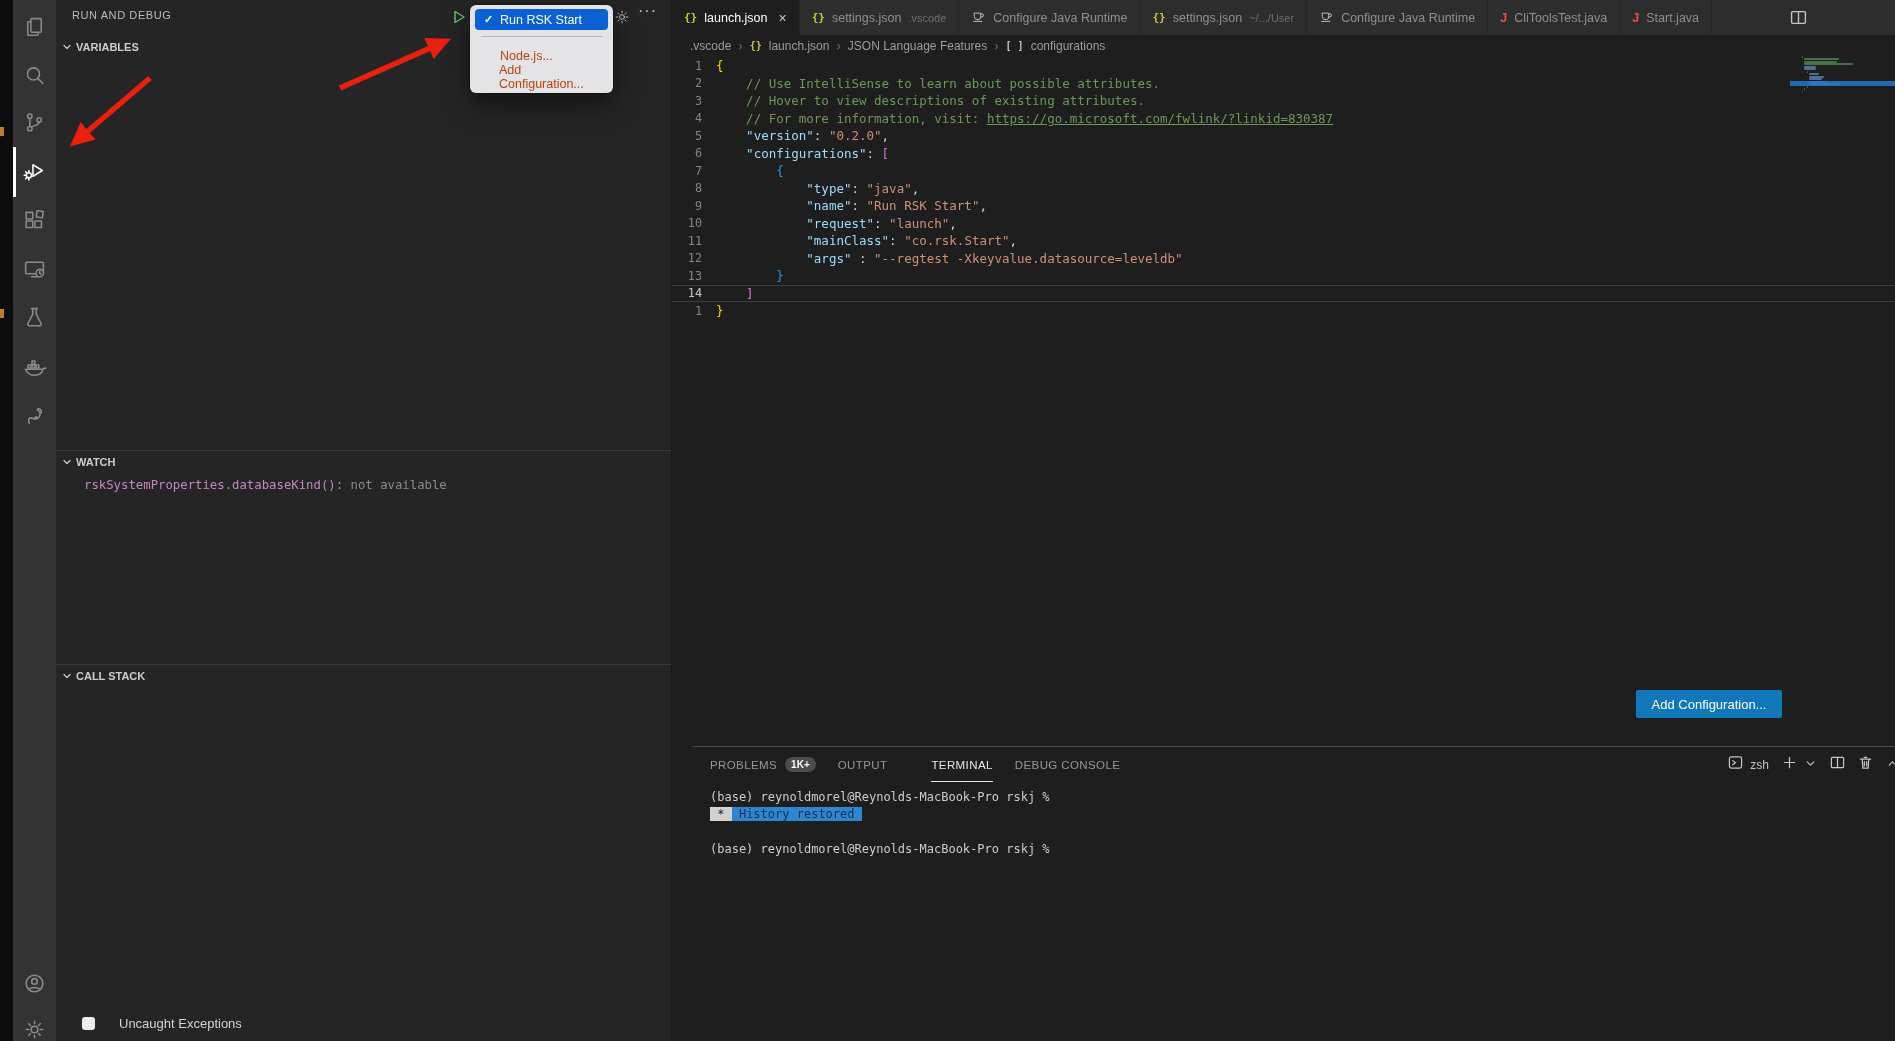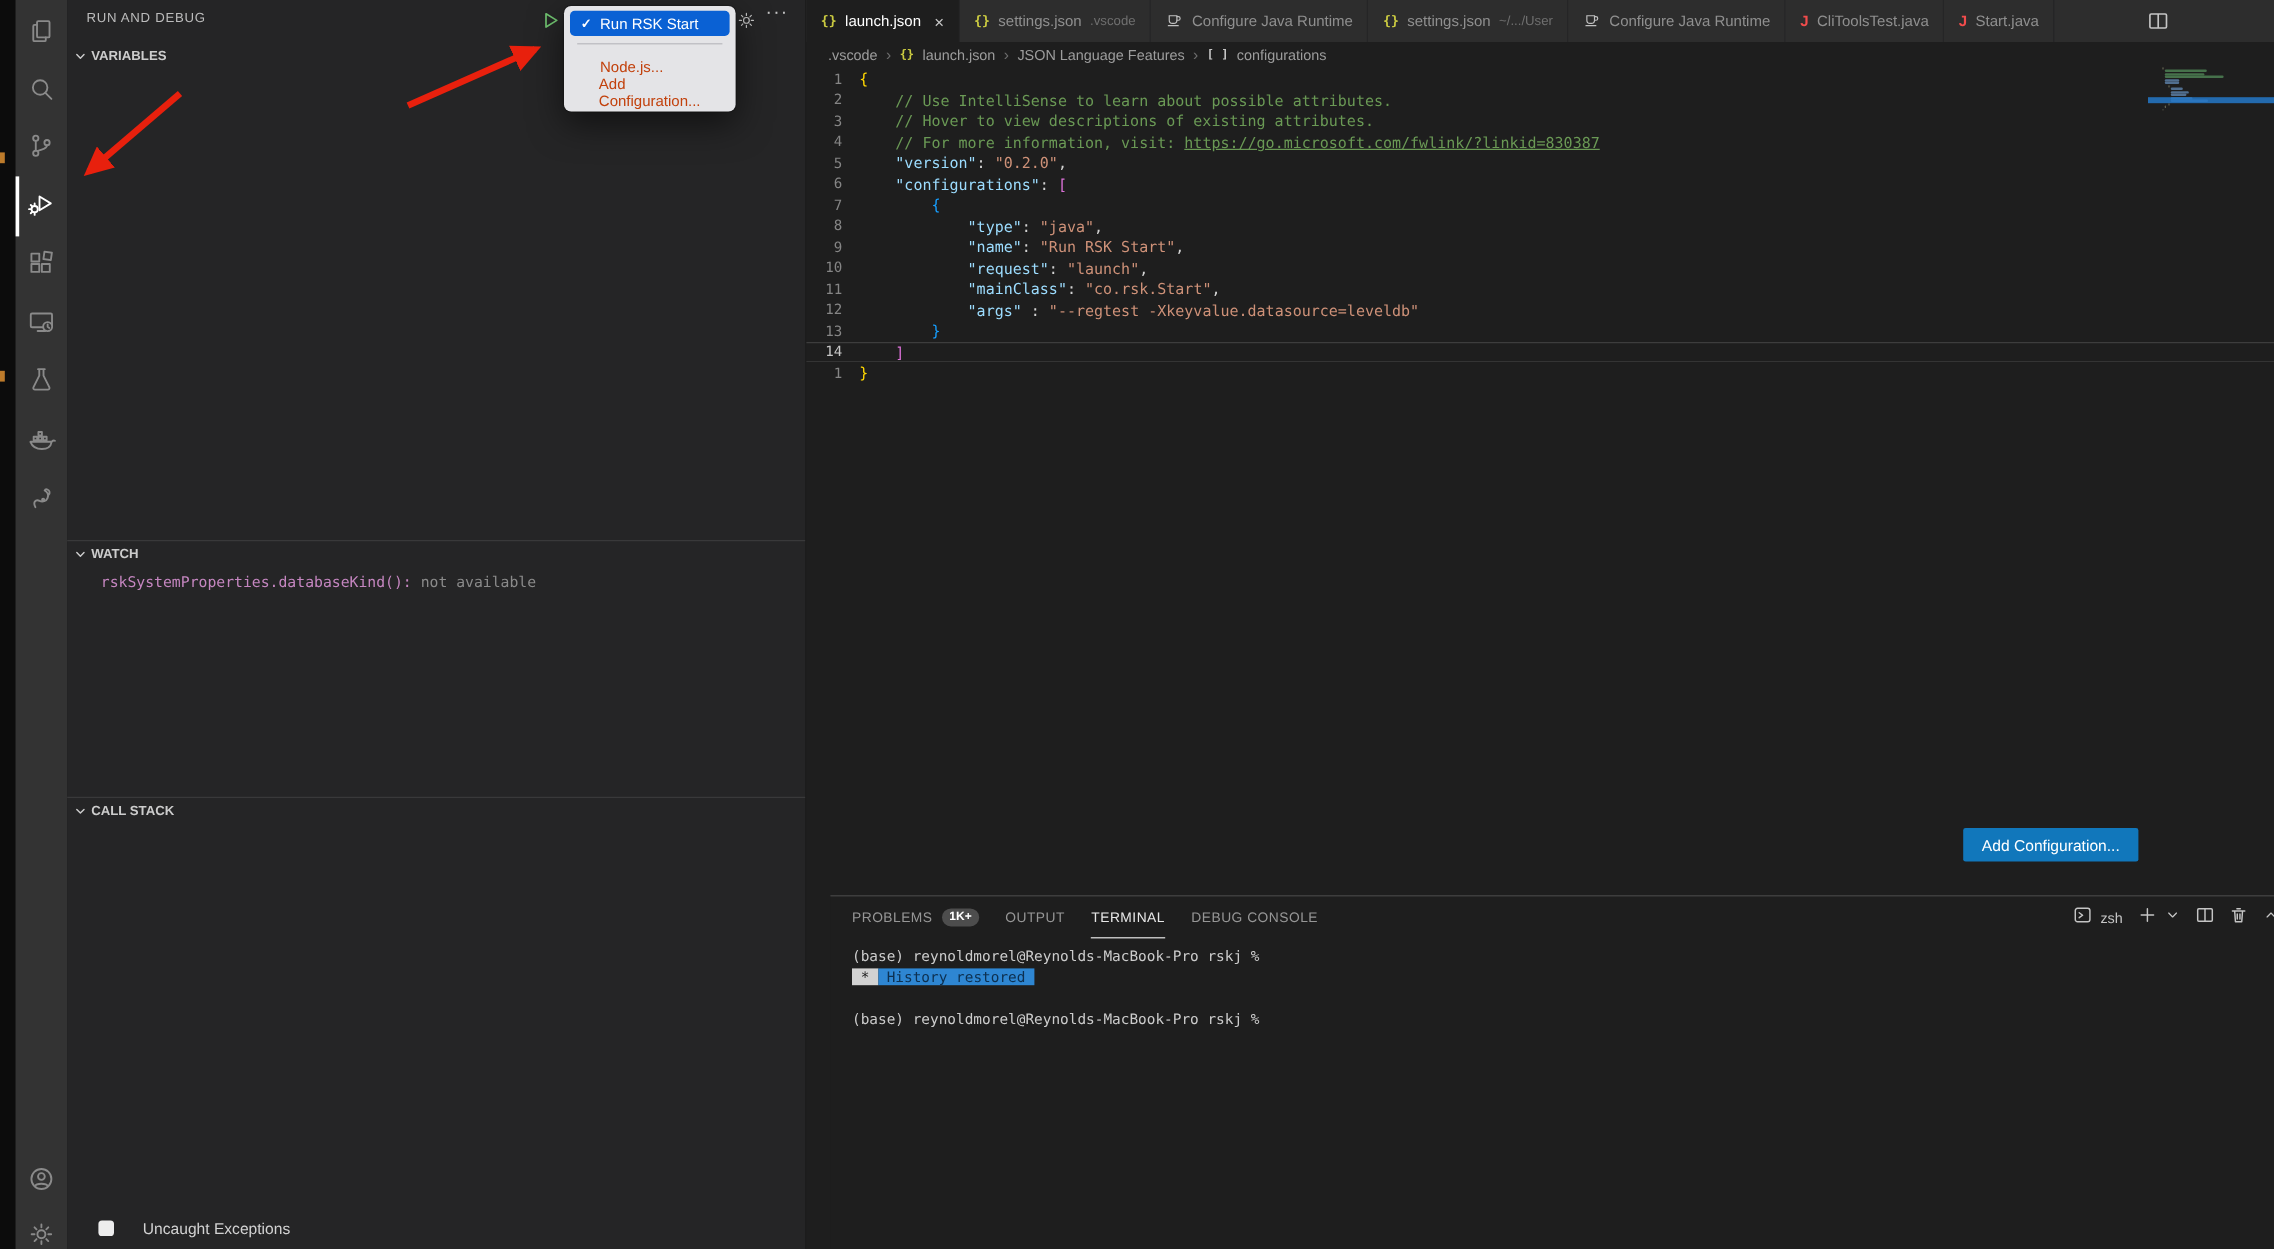--- a/index.html
+++ b/index.html
@@ -63,21 +63,21 @@
   .tk-brace1{color:#ffd700;} .tk-brace2{color:#da70d6;} .tk-brace3{color:#179fff;}
   #minimap{position:absolute;left:1802px;top:56px;width:88px;}
   .mm-line{height:1.7px;margin-bottom:.8px;border-radius:1px;opacity:.9;}
   #minimap-current{position:absolute;left:1790px;top:81px;width:105px;height:4.5px;background:#2578c8;opacity:.85;}
   #add-config-btn{position:absolute;left:1636px;top:690px;width:146px;height:28px;background:var(--accent);color:#fff;
       font-size:13px;display:flex;align-items:center;justify-content:center;border-radius:2px;cursor:pointer;}
   
   #panel{position:absolute;left:692px;top:746px;width:1223px;height:295px;background:var(--editor-bg);border-top:1px solid #464646;box-sizing:border-box;}
   #panel-tabs{position:absolute;left:18px;top:0;height:35px;display:flex;gap:22px;align-items:center;}
   .p-tab{font-size:11.5px;letter-spacing:.4px;color:#969696;display:flex;gap:8px;align-items:center;height:100%;box-sizing:border-box;cursor:pointer;}
-  .p-tab.active{color:#e7e7e7;border-bottom:1.5px solid #e7e7e7;padding-top:1.5px;}
+  .p-tab.active{color:#e7e7e7;border-bottom:1.5px solid #e7e7e7;padding-top:1.5px;margin-left:22px;}
   .badge{background:#4d4d4d;color:#fff;font-size:10px;font-weight:bold;border-radius:9px;padding:2px 6px;letter-spacing:0;}
   #panel-actions{position:absolute;right:16px;top:8px;display:flex;gap:13px;align-items:center;color:#c5c5c5;}
   #panel-actions svg{fill:none;stroke:currentColor;stroke-width:1.3;stroke-linecap:round;stroke-linejoin:round;}
   #shell-label{font-size:12px;margin-left:-6px;}
   #terminal-lines{position:absolute;left:18px;top:42px;font-family:"DejaVu Sans Mono",monospace;font-size:12px;line-height:17.3px;color:#cccccc;white-space:pre;}
   .st-chip-gray{background:#d2d2d2;color:#1e1e1e;}
   .st-chip-blue{background:#2e86d2;color:#0d3050;}
   
   #config-menu{position:absolute;left:470px;top:5px;width:143px;background:rgba(234,234,237,.97);border-radius:6px;
       box-shadow:0 10px 28px rgba(0,0,0,.55), 0 0 0 1px rgba(0,0,0,.18);padding:4px 0 6px 0;z-index:50;font-size:12.5px;}

